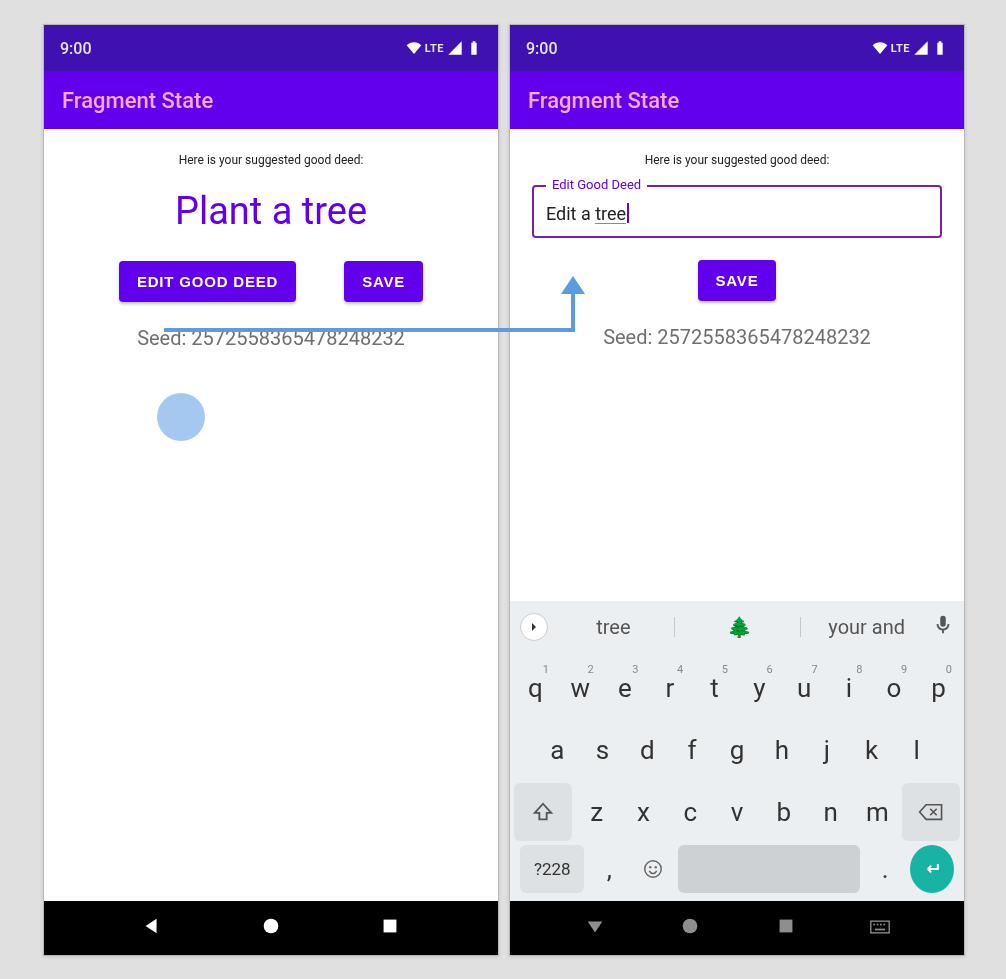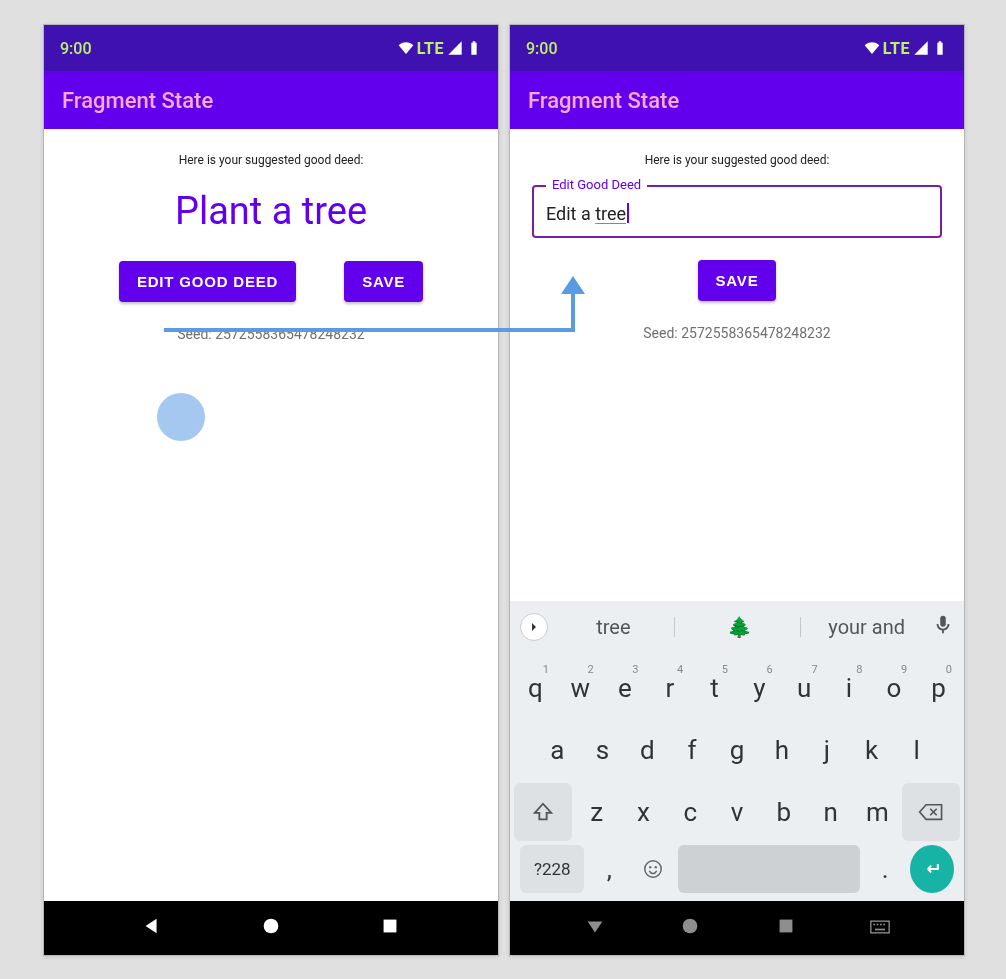--- a/index.html
+++ b/index.html
@@ -29,25 +29,25 @@
     border:1px solid #B7B7B7;
     box-shadow: 0 1px 4px rgba(0,0,0,0.12);
     display:flex; flex-direction:column;
   }
   .phone-left  { left:43px; }
   .phone-right { left:509px; }
 
   
   .status-bar {
     height:46px; background:var(--status-bar);
-    color:#bef264; display:flex; align-items:center;
+    color:#e5e5e5; display:flex; align-items:center;
     padding:0 16px; font-size:16px; font-weight:500;
   }
   .status-bar .right { margin-left:auto; display:flex; align-items:center; gap:3px; }
-  .lte { font-size:16px; font-weight:700; letter-spacing:0.5px; }
+  .lte { font-size:11px; font-weight:700; letter-spacing:0.5px; }
   .ico { width:16px; height:16px; display:inline-block; }
 
   
   .app-bar {
     height:58px; background:var(--app-bar);
     color:#f9a8d4; display:flex; align-items:center;
     padding:0 18px; font-size:22px; font-weight:500;
   }
 
   .content { flex:1; background:#fff; position:relative; }
@@ -57,21 +57,21 @@
     margin-top:22px; font-weight:400;
   }
   .btn-row { display:flex; justify-content:center; gap:48px; margin-top:28px; }
   .btn {
     background:var(--btn-purple); color:#fff; border:none;
     border-radius:4px; font-size:15px; font-weight:600;
     letter-spacing:0.8px; padding:12px 18px; cursor:pointer;
     box-shadow:0 2px 3px rgba(0,0,0,0.25);
   }
   .seed {
-    text-align:center; font-size:14px; color:var(--grey-txt);
+    text-align:center; font-size:20px; color:var(--grey-txt);
     margin-top:24px;
   }
 
   
   .edit-field {
     margin:18px 22px 0 22px; border:2px solid #7B1FA2;
     border-radius:4px; position:relative; padding:16px 12px 12px 12px;
   }
   .edit-field .legend {
     position:absolute; top:-10px; left:12px; background:#fff;

